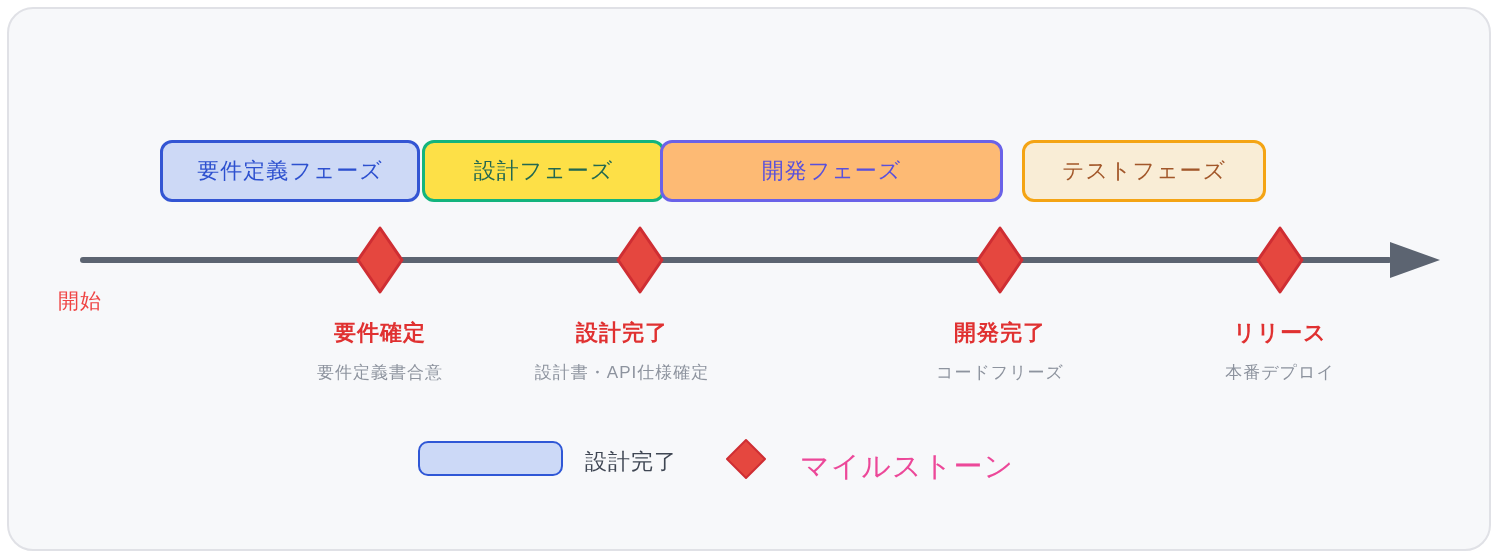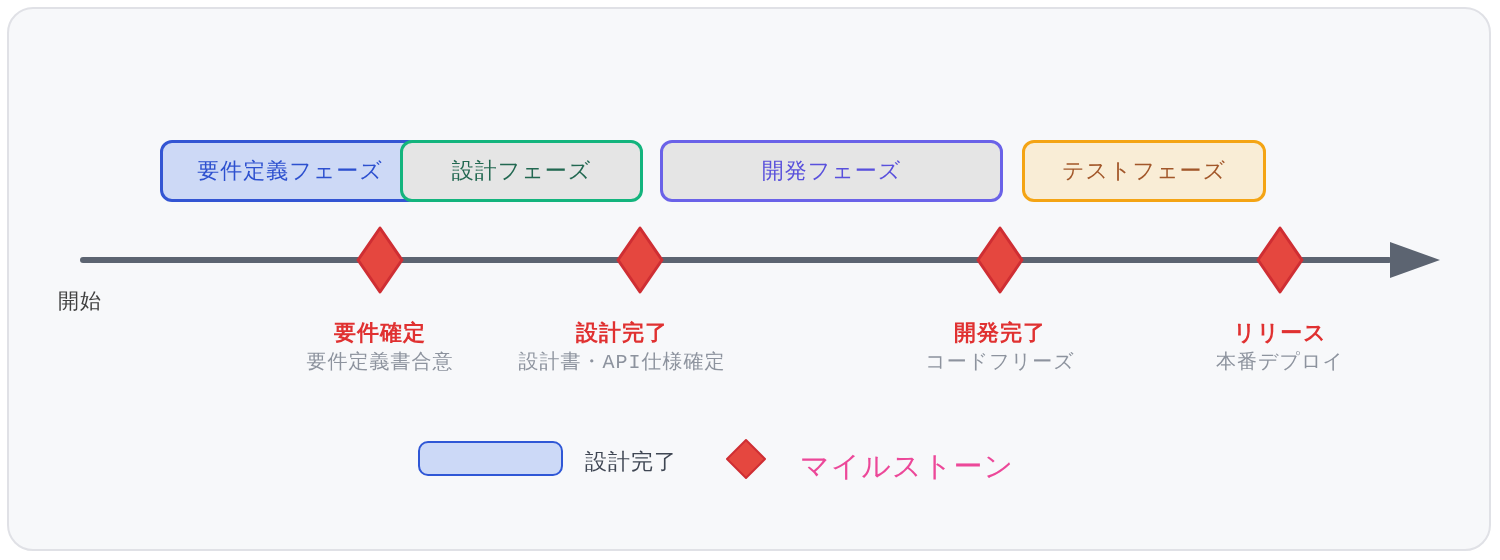--- a/index.html
+++ b/index.html
@@ -30,22 +30,22 @@
     box-sizing: border-box;
     border: 3.5px solid;
     border-radius: 12px;
     display: flex;
     align-items: center;
     justify-content: center;
     font-size: 22px;
     letter-spacing: 1px;
   }
   .phase-req    { left: 120px;  width: 260px; background: #cdd9f6; border-color: #3355d3; color: #2d50cf; margin-left: 40px; }
-  .phase-design { left: 400px;  width: 243px; background: #e5e5e5; border-color: #13b47d; color: #226851; justify-content: center; }
-  .phase-dev    { left: 660px;  width: 343px; background: #e5e5e5; border-color: #6a62e8; color: #5950dc; }
+  .phase-design { left: 422px;  width: 243px; background: #fde047; border-color: #13b47d; color: #226851; justify-content: center; }
+  .phase-dev    { left: 660px;  width: 343px; background: #fdba74; border-color: #6a62e8; color: #5950dc; }
   .phase-test   { left: 1022px; width: 244px; background: #f9edd6; border-color: #f4a414; color: #a2572a; }
 
   .timeline-bar {
     position: absolute;
     left: 80px; top: 257px;
     width: 1312px; height: 6px;
     background: #5c6471;
     border-radius: 3px;
   }
   .timeline-arrowhead {
@@ -53,53 +53,52 @@
     left: 1390px; top: 242px;
     width: 0; height: 0;
     border-top: 18px solid transparent;
     border-bottom: 18px solid transparent;
     border-left: 50px solid #5c6471;
   }
   .start-label {
     position: absolute;
     left: 58px; top: 287px;
     font-size: 21px;
-    color: #404040;
+    color: #ef4444;
     letter-spacing: 1px;
   }
   .milestone-diamond {
     position: absolute;
     top: 224px;
     width: 52px; height: 72px;
   }
   .ms-d-1 { left: 354px; }
   .ms-d-2 { left: 614px; }
   .ms-d-3 { left: 974px; }
   .ms-d-4 { left: 1254px; }
 
   .milestone-label {
     position: absolute;
     top: 318px;
     width: 300px;
     text-align: center;
-    font-family: Liberation Mono, monospace;
   }
   .ms-l-1 { left: 230px; }
   .ms-l-2 { left: 472px; }
   .ms-l-3 { left: 850px; }
   .ms-l-4 { left: 1130px; }
   .milestone-title {
     font-size: 22px;
     font-weight: bold;
     color: #e03131;
     letter-spacing: 1px;
   }
   .milestone-subtitle {
-    margin-top: 0;
-    font-size: 20px;
+    margin-top: 13px;
+    font-size: 17px;
     color: #8d939e;
     letter-spacing: 1px;
   }
 
   .legend-task-box {
     position: absolute;
     left: 418px; top: 441px;
     width: 145px; height: 35px;
     box-sizing: border-box;
     background: #ccd9f7;

